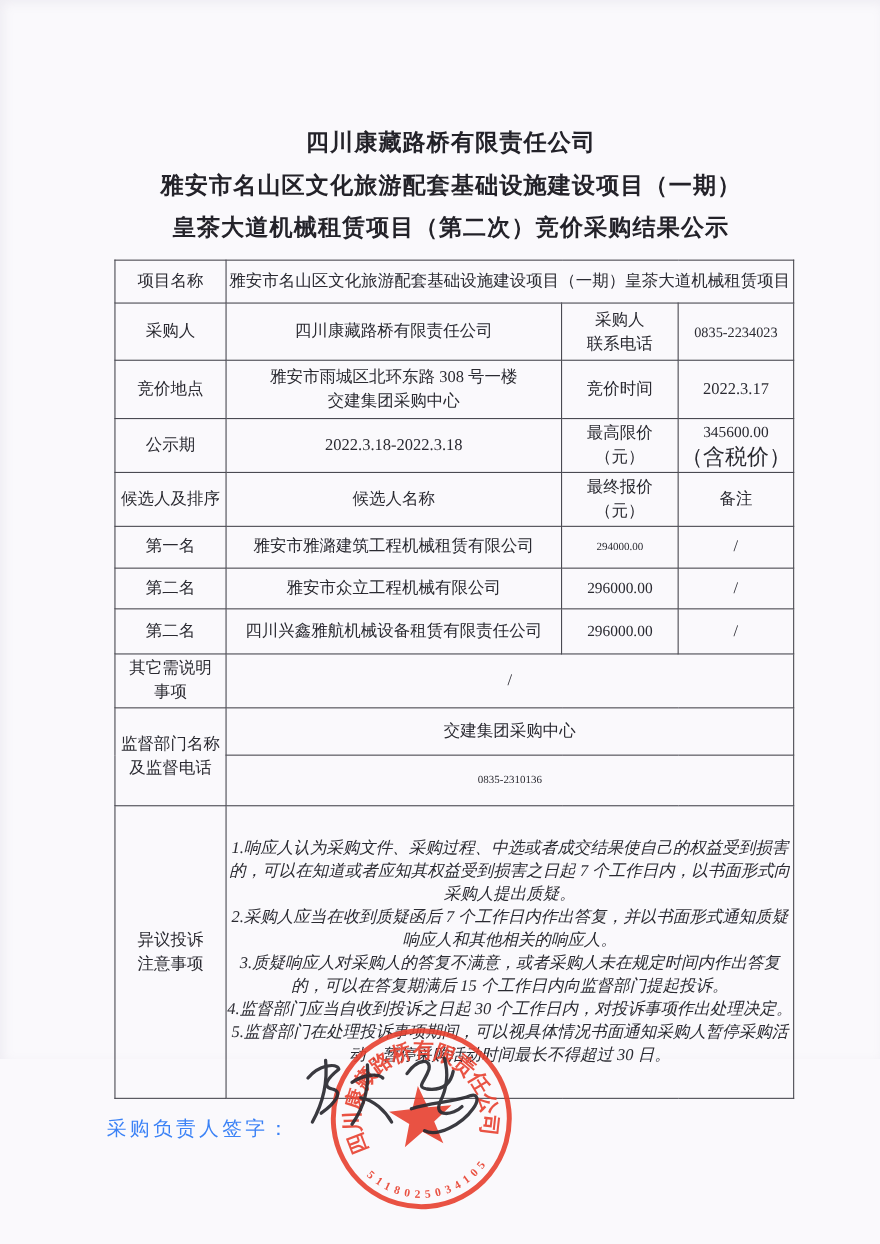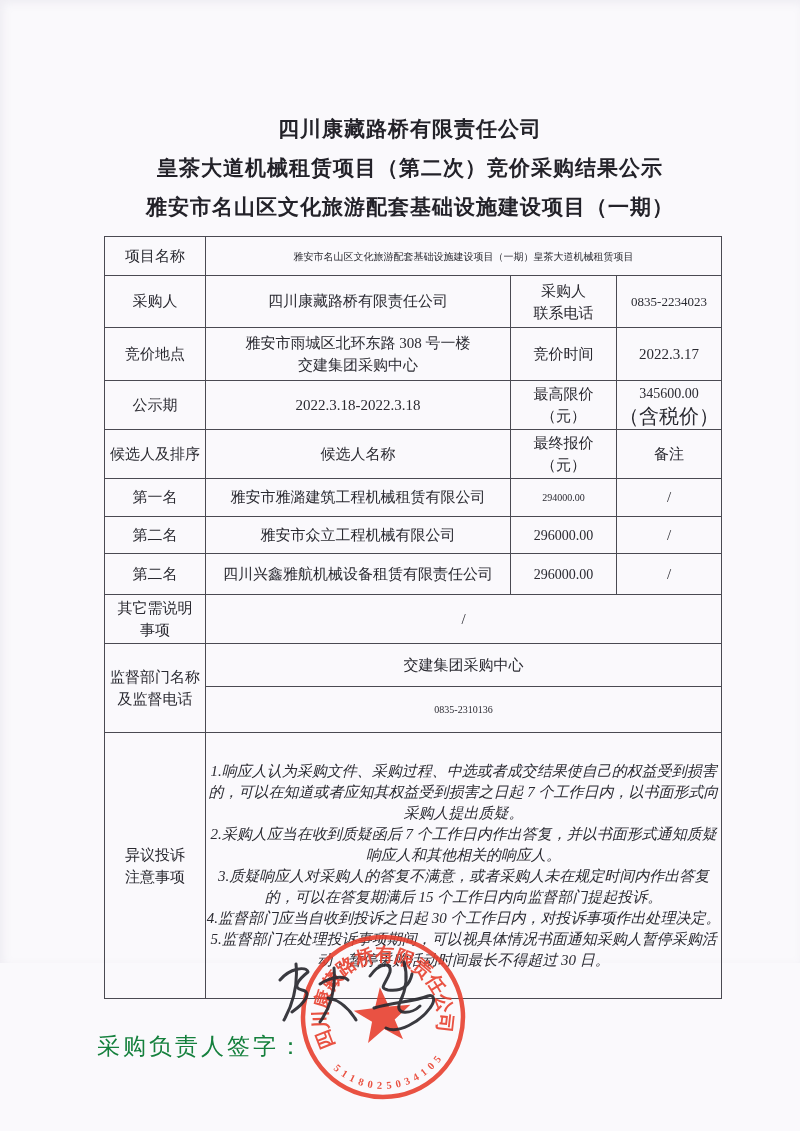--- a/index.html
+++ b/index.html
@@ -31,49 +31,49 @@
     padding:2px 0;line-height:21px;
     overflow:hidden;
   }
   td.left-val{text-align:left;padding-left:12px;}
   td.notice-cell{
     text-align:left;vertical-align:top;
     padding:20px 10px 12px 13px;line-height:27px;font-size:15px;font-style:italic;
   }
   .two-line div{line-height:22px;}
   .footer-sign{
-    margin-left:97px;margin-top:32px;
-    font-size:23px;letter-spacing:3px;color:#15803d;
+    margin-left:97px;margin-top:15px;
+    font-size:18px;letter-spacing:3px;color:#3b82f6;
   }
   .handwriting{position:absolute;left:262px;top:950px;z-index:6;}
   .stamp{position:absolute;left:288px;top:922px;z-index:5;opacity:0.9;}
   .stamp text{font-family:"Liberation Serif","DejaVu Serif",serif;}
 </style>
 </head>
 <body>
 
 <div class="page">
 
   <div class="titles">
     <div>四川康藏路桥有限责任公司</div>
+    <div>雅安市名山区文化旅游配套基础设施建设项目（一期）</div>
     <div>皇茶大道机械租赁项目（第二次）竞价采购结果公示</div>
-    <div>雅安市名山区文化旅游配套基础设施建设项目（一期）</div>
   </div>
 
   <table class="doc">
     <colgroup>
       <col style="width:101px">
         <col style="width:305px">
         <col style="width:106px">
         <col style="width:105px">
     </colgroup>
     <tbody>
         <tr style="height:39px">
       <td>项目名称</td>
-      <td colspan="3" style="font-size:10px">雅安市名山区文化旅游配套基础设施建设项目（一期）皇茶大道机械租赁项目</td>
+      <td colspan="3" style="font-size:15px">雅安市名山区文化旅游配套基础设施建设项目（一期）皇茶大道机械租赁项目</td>
     </tr>
     <tr style="height:52px">
       <td>采购人</td>
       <td>四川康藏路桥有限责任公司</td>
       <td class="two-line">
         <div>采购人</div>
         <div>联系电话</div>
       </td>
       <td style="font-size:13px">0835-2234023</td>
     </tr>

